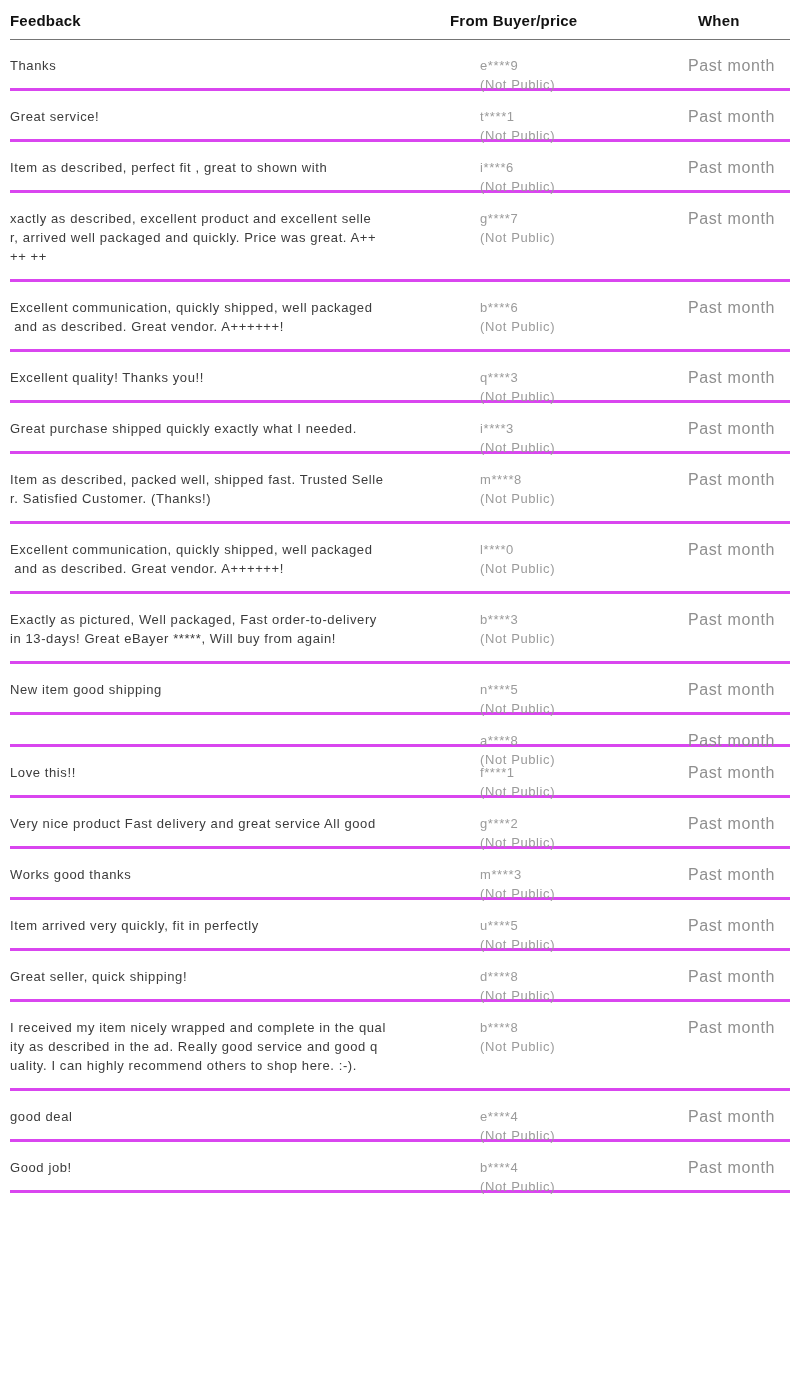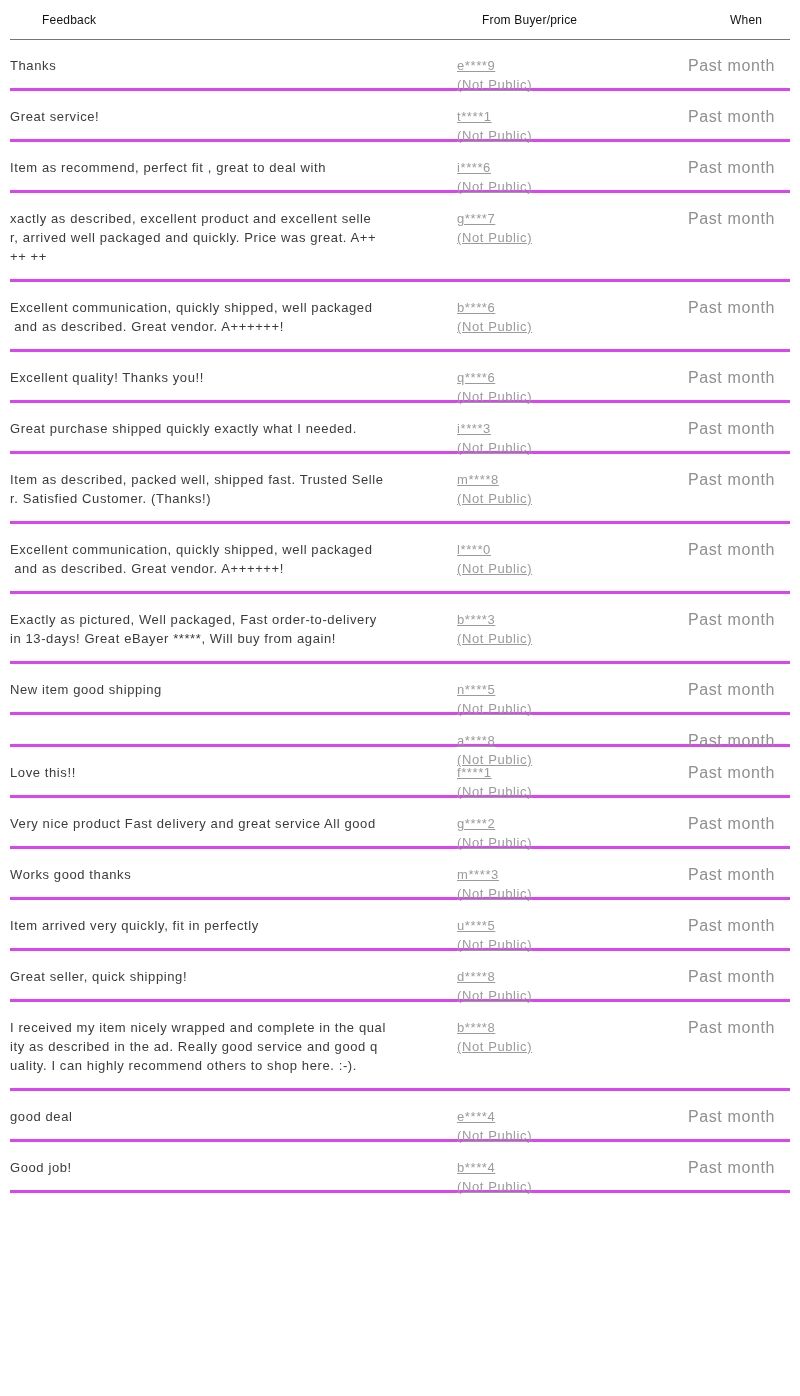--- a/index.html
+++ b/index.html
@@ -13,26 +13,25 @@
     margin: 0 10px;
     min-height: 1396px;
     box-sizing: border-box;
   }
   .header-row {
     position: relative;
     border-bottom: 1px solid #757575;
     padding: 11px 0 9px 0;
   }
   .th {
-    font-weight: normal;
-    font-size: 12px;
+    font-weight: bold;
+    font-size: 15px;
     color: #111111;
     letter-spacing: 0.2px;
     line-height: 19px;
-    margin-left: 32px;
   }
   .th-buyer {
     position: absolute;
     left: 440px;
     top: 11px;
   }
   .th-when {
     position: absolute;
     left: 688px;
     top: 11px;
@@ -45,27 +44,26 @@
   .cell-feedback {
     width: 472px;
     font-size: 13px;
     line-height: 19px;
     color: #3b3b3b;
     letter-spacing: 0.6px;
     white-space: pre;
   }
   .cell-buyer {
     position: absolute;
-    left: 447px;
+    left: 470px;
     top: 16px;
     font-size: 13px;
     line-height: 19px;
     color: #9b9b9b;
     letter-spacing: 0.6px;
-    text-decoration: underline;
   }
   .cell-when {
     position: absolute;
     left: 678px;
     top: 16px;
     font-size: 16px;
     line-height: 19px;
     color: #8f8f8f;
     letter-spacing: 0.6px;
   }
@@ -92,21 +90,21 @@
   <div class="row">
     <div class="cell-feedback">Great service!</div>
     <div class="cell-buyer">
       <div>t****1</div>
       <div>(Not Public)</div>
     </div>
     <div class="cell-when">Past month</div>
   </div>
 
   <div class="row">
-    <div class="cell-feedback">Item as recommend, perfect fit , great to deal with</div>
+    <div class="cell-feedback">Item as described, perfect fit , great to shown with</div>
     <div class="cell-buyer">
       <div>i****6</div>
       <div>(Not Public)</div>
     </div>
     <div class="cell-when">Past month</div>
   </div>
 
   <div class="row">
     <div class="cell-feedback">xactly as described, excellent product and excellent selle
 r, arrived well packaged and quickly. Price was great. A++
@@ -124,21 +122,21 @@
     <div class="cell-buyer">
       <div>b****6</div>
       <div>(Not Public)</div>
     </div>
     <div class="cell-when">Past month</div>
   </div>
 
   <div class="row">
     <div class="cell-feedback">Excellent quality! Thanks you!!</div>
     <div class="cell-buyer">
-      <div>q****6</div>
+      <div>q****3</div>
       <div>(Not Public)</div>
     </div>
     <div class="cell-when">Past month</div>
   </div>
 
   <div class="row">
     <div class="cell-feedback">Great purchase shipped quickly exactly what I needed.</div>
     <div class="cell-buyer">
       <div>i****3</div>
       <div>(Not Public)</div>

